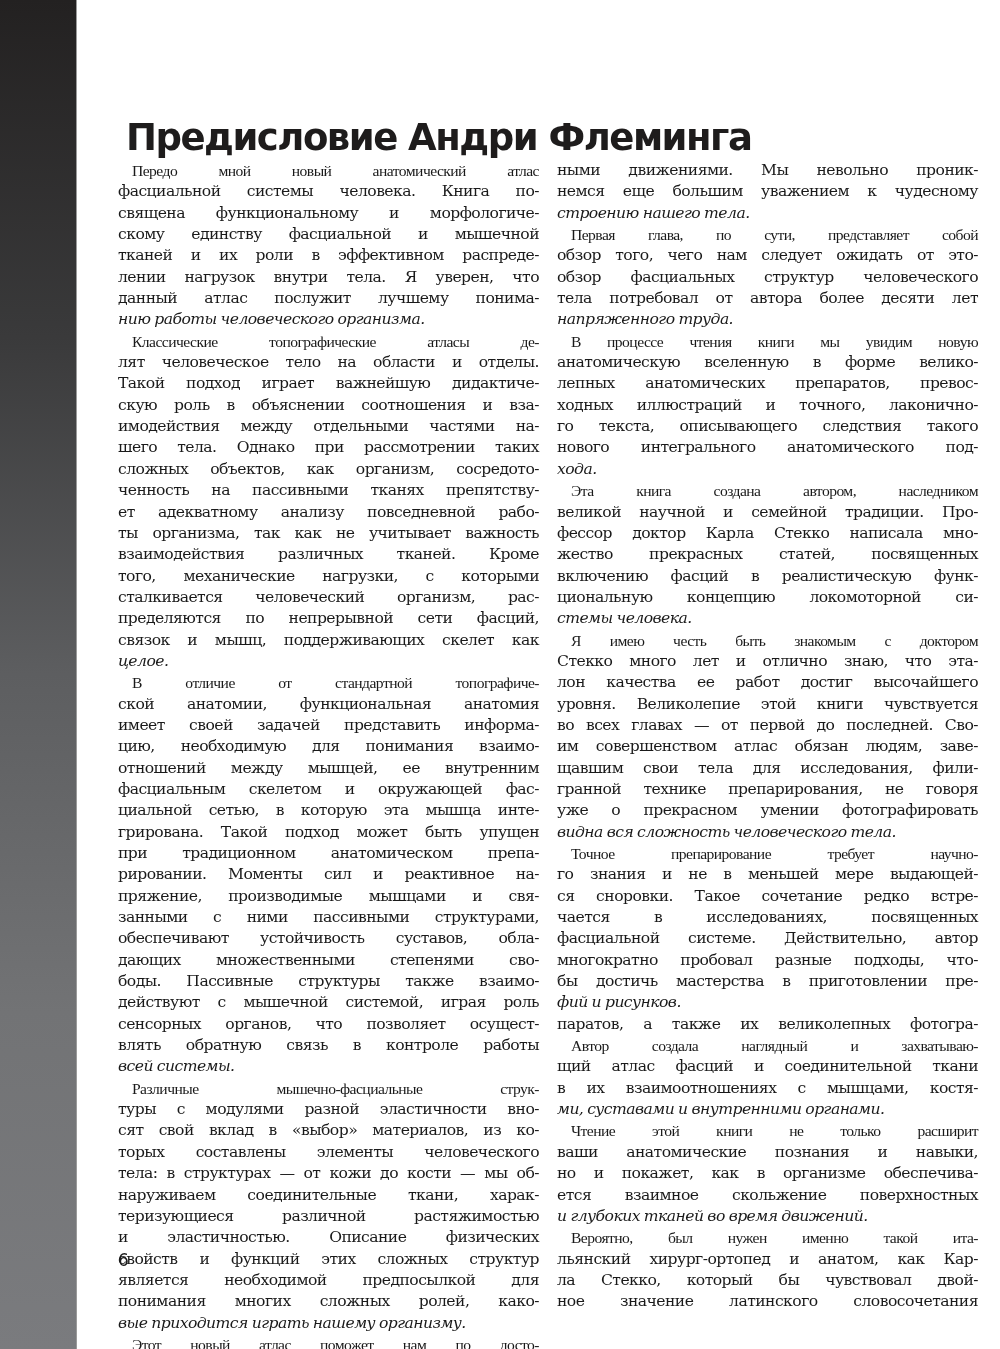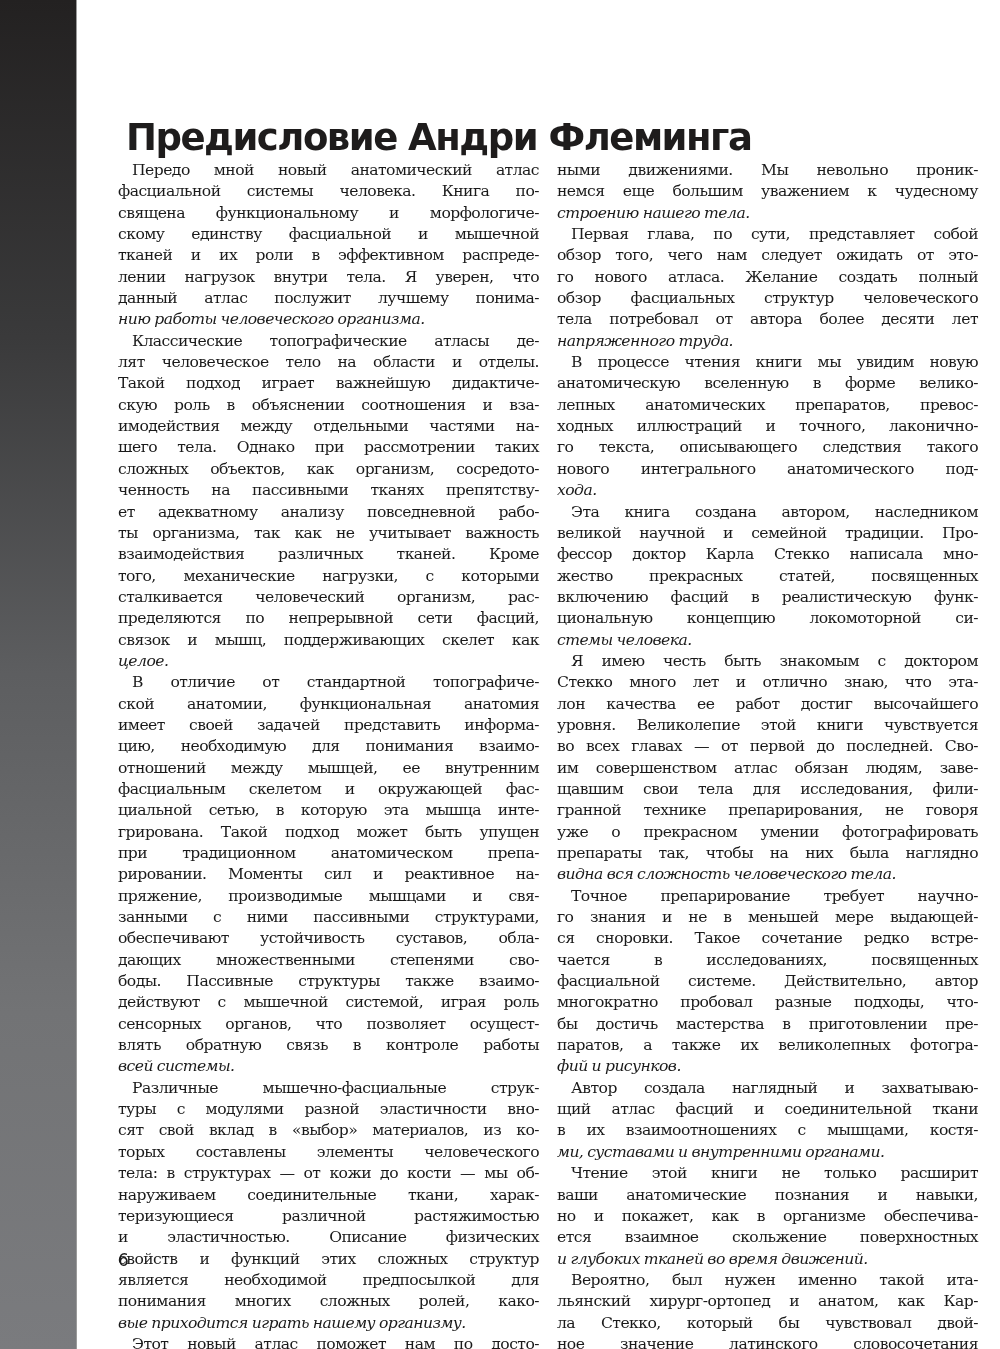--- a/index.html
+++ b/index.html
@@ -23,21 +23,21 @@
     font-family: "DejaVu Serif", serif; font-size: 15.6px; line-height: 21.35px;
     color: #1a1a1a; letter-spacing: -0.55px; word-spacing: -0.5px;
   }
   .col.left { left: 118px; }
   .col.right { left: 557px; }
   .line {
     display: block; height: 21.35px; white-space: nowrap;
     text-align: justify; text-align-last: justify;
   }
   .line.last { text-align-last: left; font-style: italic; }
-  .line.indent { padding-left: 14px; }
+  .line.indent { padding-left: 14px; font-family: Liberation Serif, serif; }
   .page-num {
     position: absolute; left: 118px; top: 1250px;
     font-family: "DejaVu Sans", sans-serif; font-size: 17px; color: #1a1a1a;
   }
 </style>
 </head>
 <body>
 
 <div class="side-bar"></div>
 
@@ -100,21 +100,20 @@
     <span class="line">понимания многих сложных ролей, како-</span>
     <span class="line last">вые приходится играть нашему организму.</span>
     <span class="line indent">Этот новый атлас поможет нам по досто-</span>
   </div>
 <div class="col right" id="col-right">
     <span class="line">ными движениями. Мы невольно проник-</span>
     <span class="line">немся еще большим уважением к чудесному</span>
     <span class="line last">строению нашего тела.</span>
     <span class="line indent">Первая глава, по сути, представляет собой</span>
     <span class="line">обзор того, чего нам следует ожидать от это-</span>
-    <span class="line">го нового атласа. Желание создать полный</span>
     <span class="line">обзор фасциальных структур человеческого</span>
     <span class="line">тела потребовал от автора более десяти лет</span>
     <span class="line last">напряженного труда.</span>
     <span class="line indent">В процессе чтения книги мы увидим новую</span>
     <span class="line">анатомическую вселенную в форме велико-</span>
     <span class="line">лепных анатомических препаратов, превос-</span>
     <span class="line">ходных иллюстраций и точного, лаконично-</span>
     <span class="line">го текста, описывающего следствия такого</span>
     <span class="line">нового интегрального анатомического под-</span>
     <span class="line last">хода.</span>
@@ -127,31 +126,30 @@
     <span class="line last">стемы человека.</span>
     <span class="line indent">Я имею честь быть знакомым с доктором</span>
     <span class="line">Стекко много лет и отлично знаю, что эта-</span>
     <span class="line">лон качества ее работ достиг высочайшего</span>
     <span class="line">уровня. Великолепие этой книги чувствуется</span>
     <span class="line">во всех главах — от первой до последней. Сво-</span>
     <span class="line">им совершенством атлас обязан людям, заве-</span>
     <span class="line">щавшим свои тела для исследования, фили-</span>
     <span class="line">гранной технике препарирования, не говоря</span>
     <span class="line">уже о прекрасном умении фотографировать</span>
-    <span class="line">препараты так, чтобы на них была наглядно</span>
     <span class="line last">видна вся сложность человеческого тела.</span>
     <span class="line indent">Точное препарирование требует научно-</span>
     <span class="line">го знания и не в меньшей мере выдающей-</span>
     <span class="line">ся сноровки. Такое сочетание редко встре-</span>
     <span class="line">чается в исследованиях, посвященных</span>
     <span class="line">фасциальной системе. Действительно, автор</span>
     <span class="line">многократно пробовал разные подходы, что-</span>
     <span class="line">бы достичь мастерства в приготовлении пре-</span>
+    <span class="line last">фий и рисунков.</span>
     <span class="line">паратов, а также их великолепных фотогра-</span>
-    <span class="line last">фий и рисунков.</span>
     <span class="line indent">Автор создала наглядный и захватываю-</span>
     <span class="line">щий атлас фасций и соединительной ткани</span>
     <span class="line">в их взаимоотношениях с мышцами, костя-</span>
     <span class="line last">ми, суставами и внутренними органами.</span>
     <span class="line indent">Чтение этой книги не только расширит</span>
     <span class="line">ваши анатомические познания и навыки,</span>
     <span class="line">но и покажет, как в организме обеспечива-</span>
     <span class="line">ется взаимное скольжение поверхностных</span>
     <span class="line last">и глубоких тканей во время движений.</span>
     <span class="line indent">Вероятно, был нужен именно такой ита-</span>

